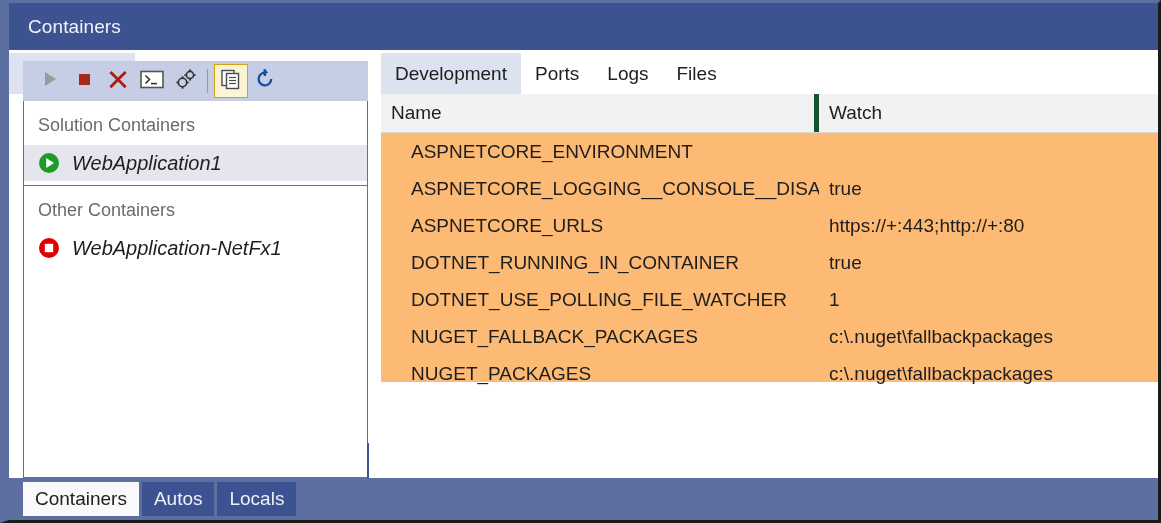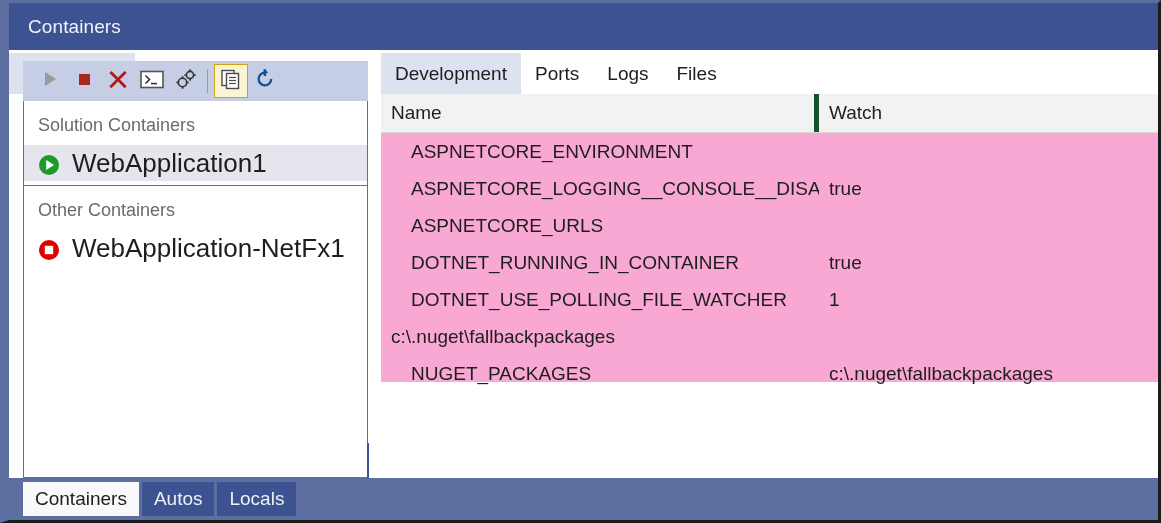--- a/index.html
+++ b/index.html
@@ -131,23 +131,24 @@
   .group-sep {
     height: 1px;
     background: #5c6fa0;
     margin: 4px 0 0 0;
   }
   .list-item {
     display: flex;
     align-items: center;
     height: 36px;
     padding-left: 14px;
-    font-size: 26px;
-    color: #1e1e1e;
-    cursor: default;
+    font-size: 20px;
+    color: #1e1e1e;
+    cursor: default;
+    font-style: italic;
   }
   .list-item.selected {
     background: #e4e5ed;
   }
   .list-item .status-icon {
     width: 22px;
     height: 22px;
     margin-right: 12px;
     flex: 0 0 auto;
   }
@@ -200,21 +201,21 @@
     color: #1e1e1e;
     padding-left: 10px;
     box-sizing: border-box;
     height: 38px;
     line-height: 38px;
   }
   .col-name  { width: 438px; border-right: 5px solid #14532d; }
   .col-value { flex: 1; }
 
   #grid-body {
-    background: #f9a8d4;
+    background: #fdba74;
     height: 249px;
     box-sizing: border-box;
   }
   .grid-row {
     display: flex;
     height: 37px;
     align-items: center;
     cursor: default;
   }
   .grid-row .cell {
@@ -427,30 +428,32 @@
       <div id="grid-body">
         <div class="grid-row">
           <div class="cell col-name">ASPNETCORE_ENVIRONMENT</div>
         </div>
         <div class="grid-row">
           <div class="cell col-name">ASPNETCORE_LOGGING__CONSOLE__DISA…</div>
           <div class="cell col-value">true</div>
         </div>
         <div class="grid-row">
           <div class="cell col-name">ASPNETCORE_URLS</div>
+          <div class="cell col-value">https://+:443;http://+:80</div>
         </div>
         <div class="grid-row">
           <div class="cell col-name">DOTNET_RUNNING_IN_CONTAINER</div>
           <div class="cell col-value">true</div>
         </div>
         <div class="grid-row">
           <div class="cell col-name">DOTNET_USE_POLLING_FILE_WATCHER</div>
           <div class="cell col-value">1</div>
         </div>
         <div class="grid-row">
+          <div class="cell col-name">NUGET_FALLBACK_PACKAGES</div>
           <div class="cell col-value">c:\.nuget\fallbackpackages</div>
         </div>
         <div class="grid-row">
           <div class="cell col-name">NUGET_PACKAGES</div>
           <div class="cell col-value">c:\.nuget\fallbackpackages</div>
         </div>
       </div>
     </div>
   </div>
 

